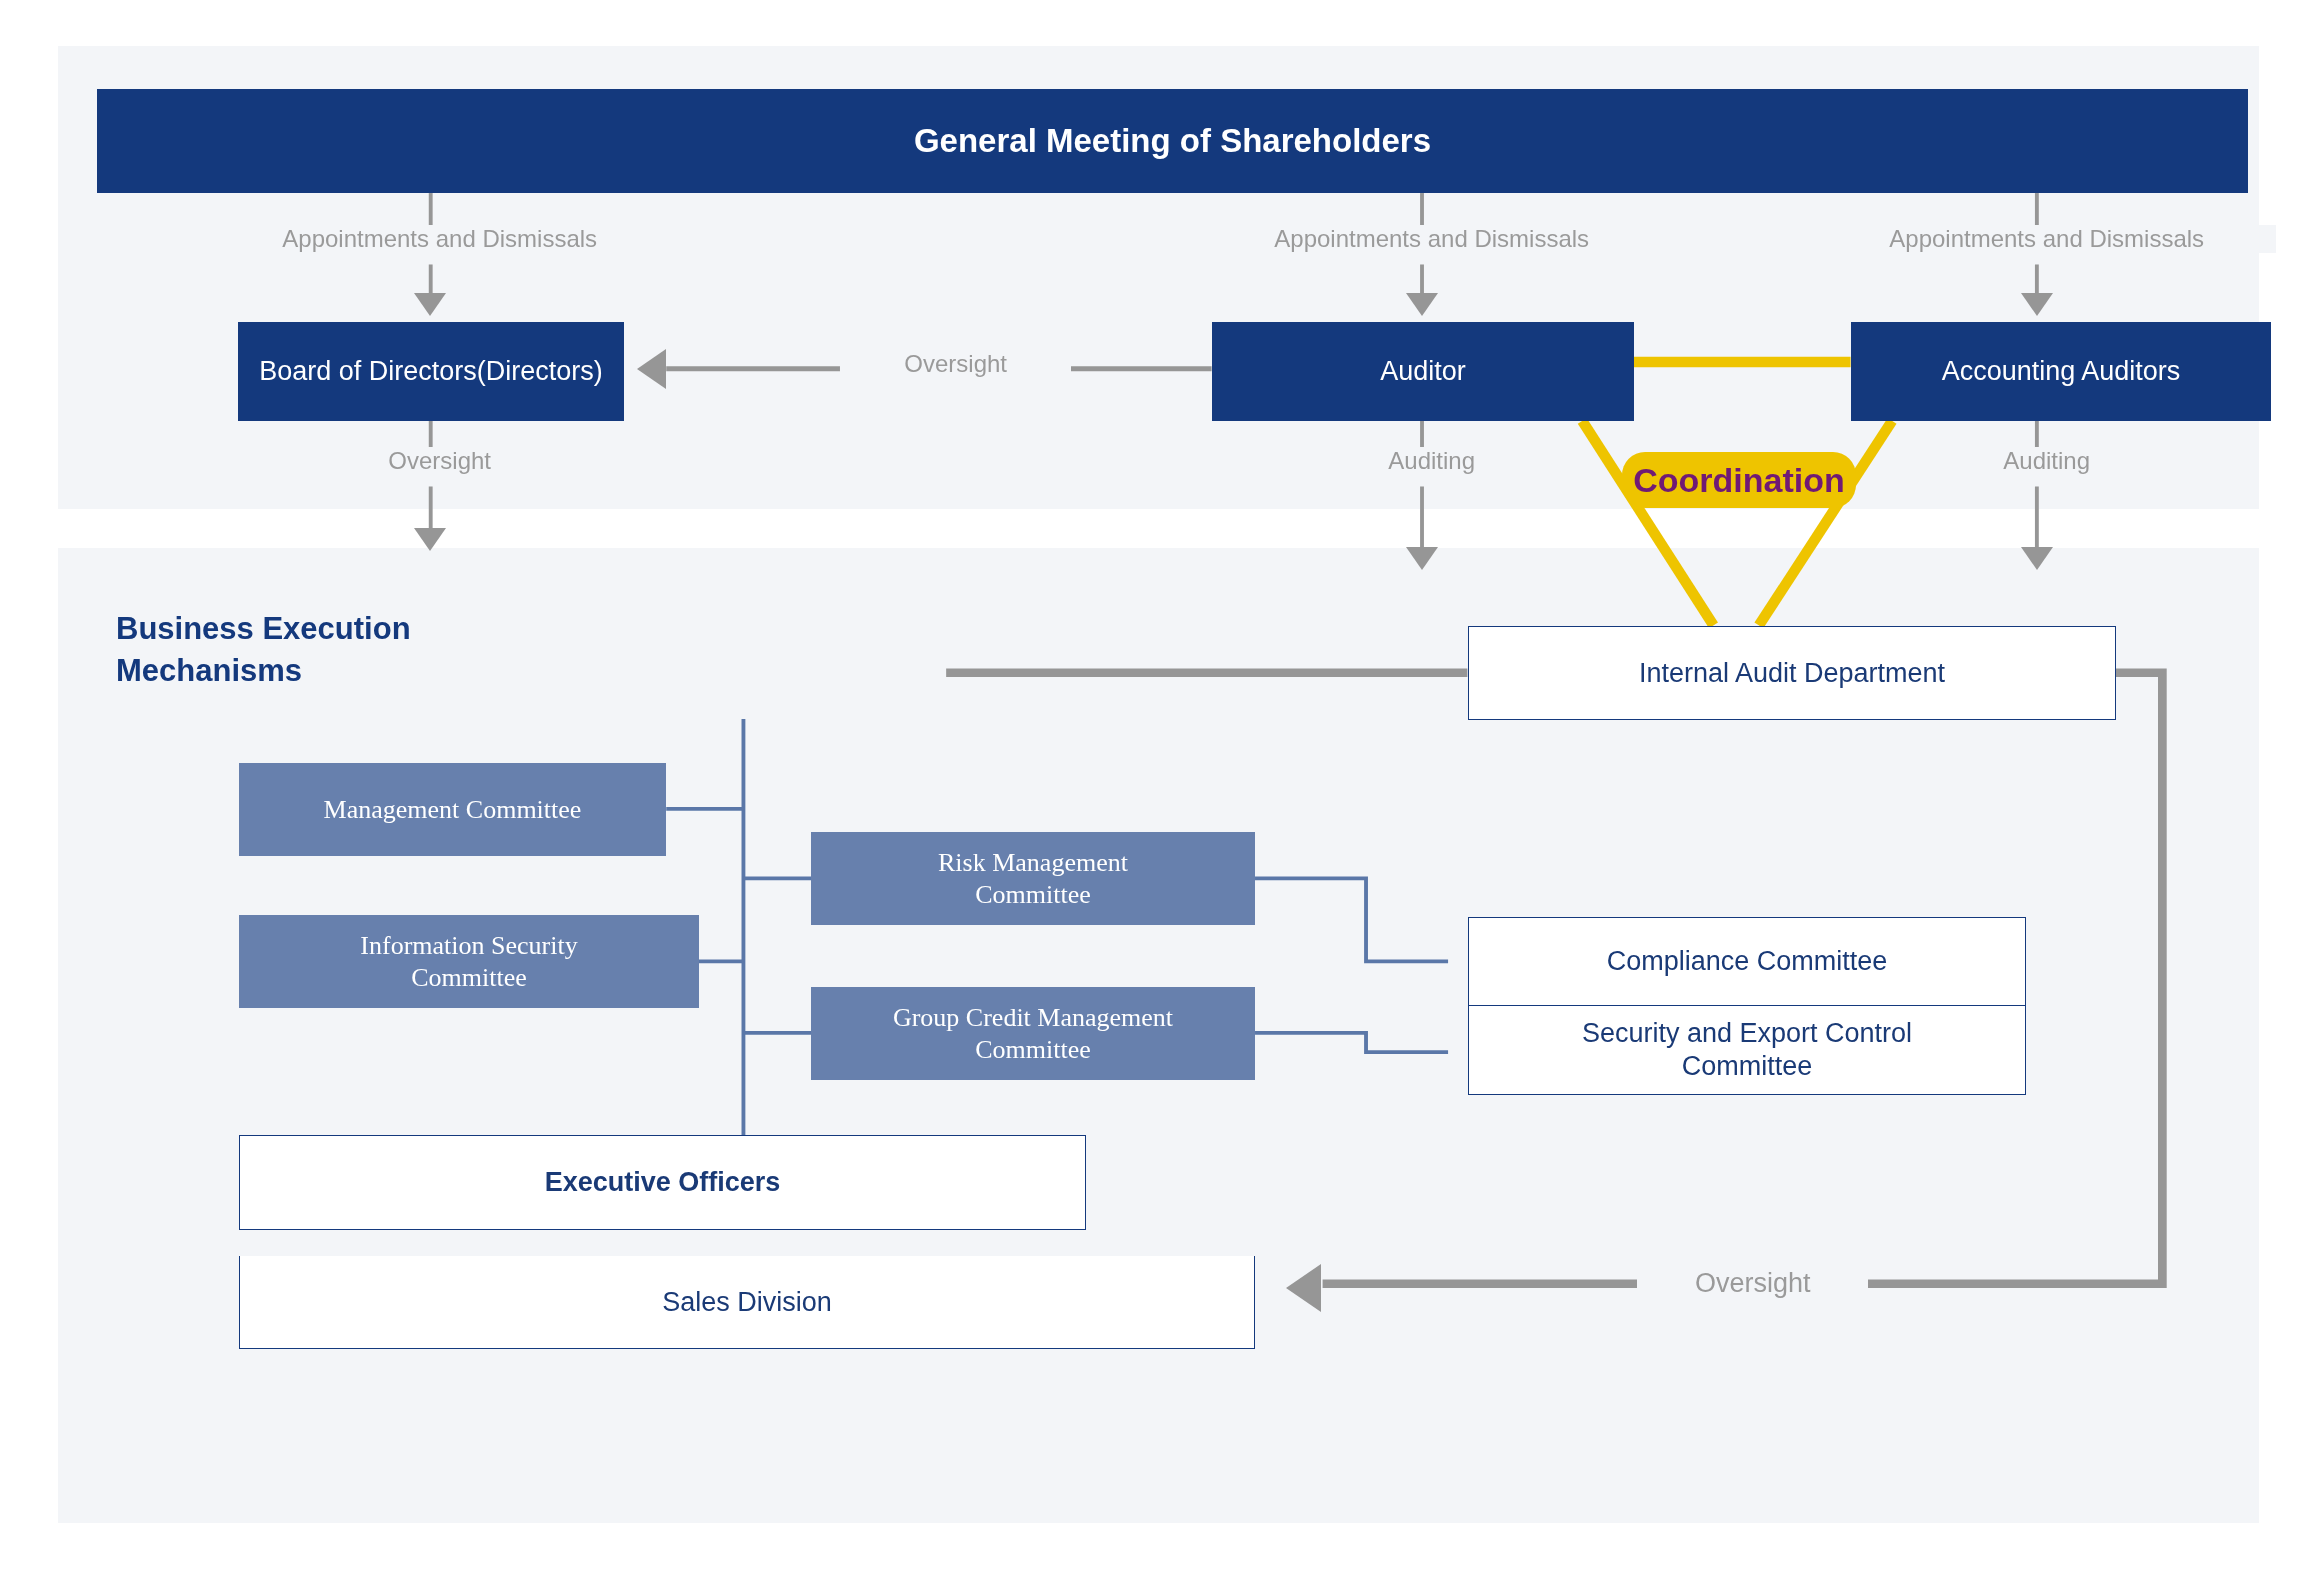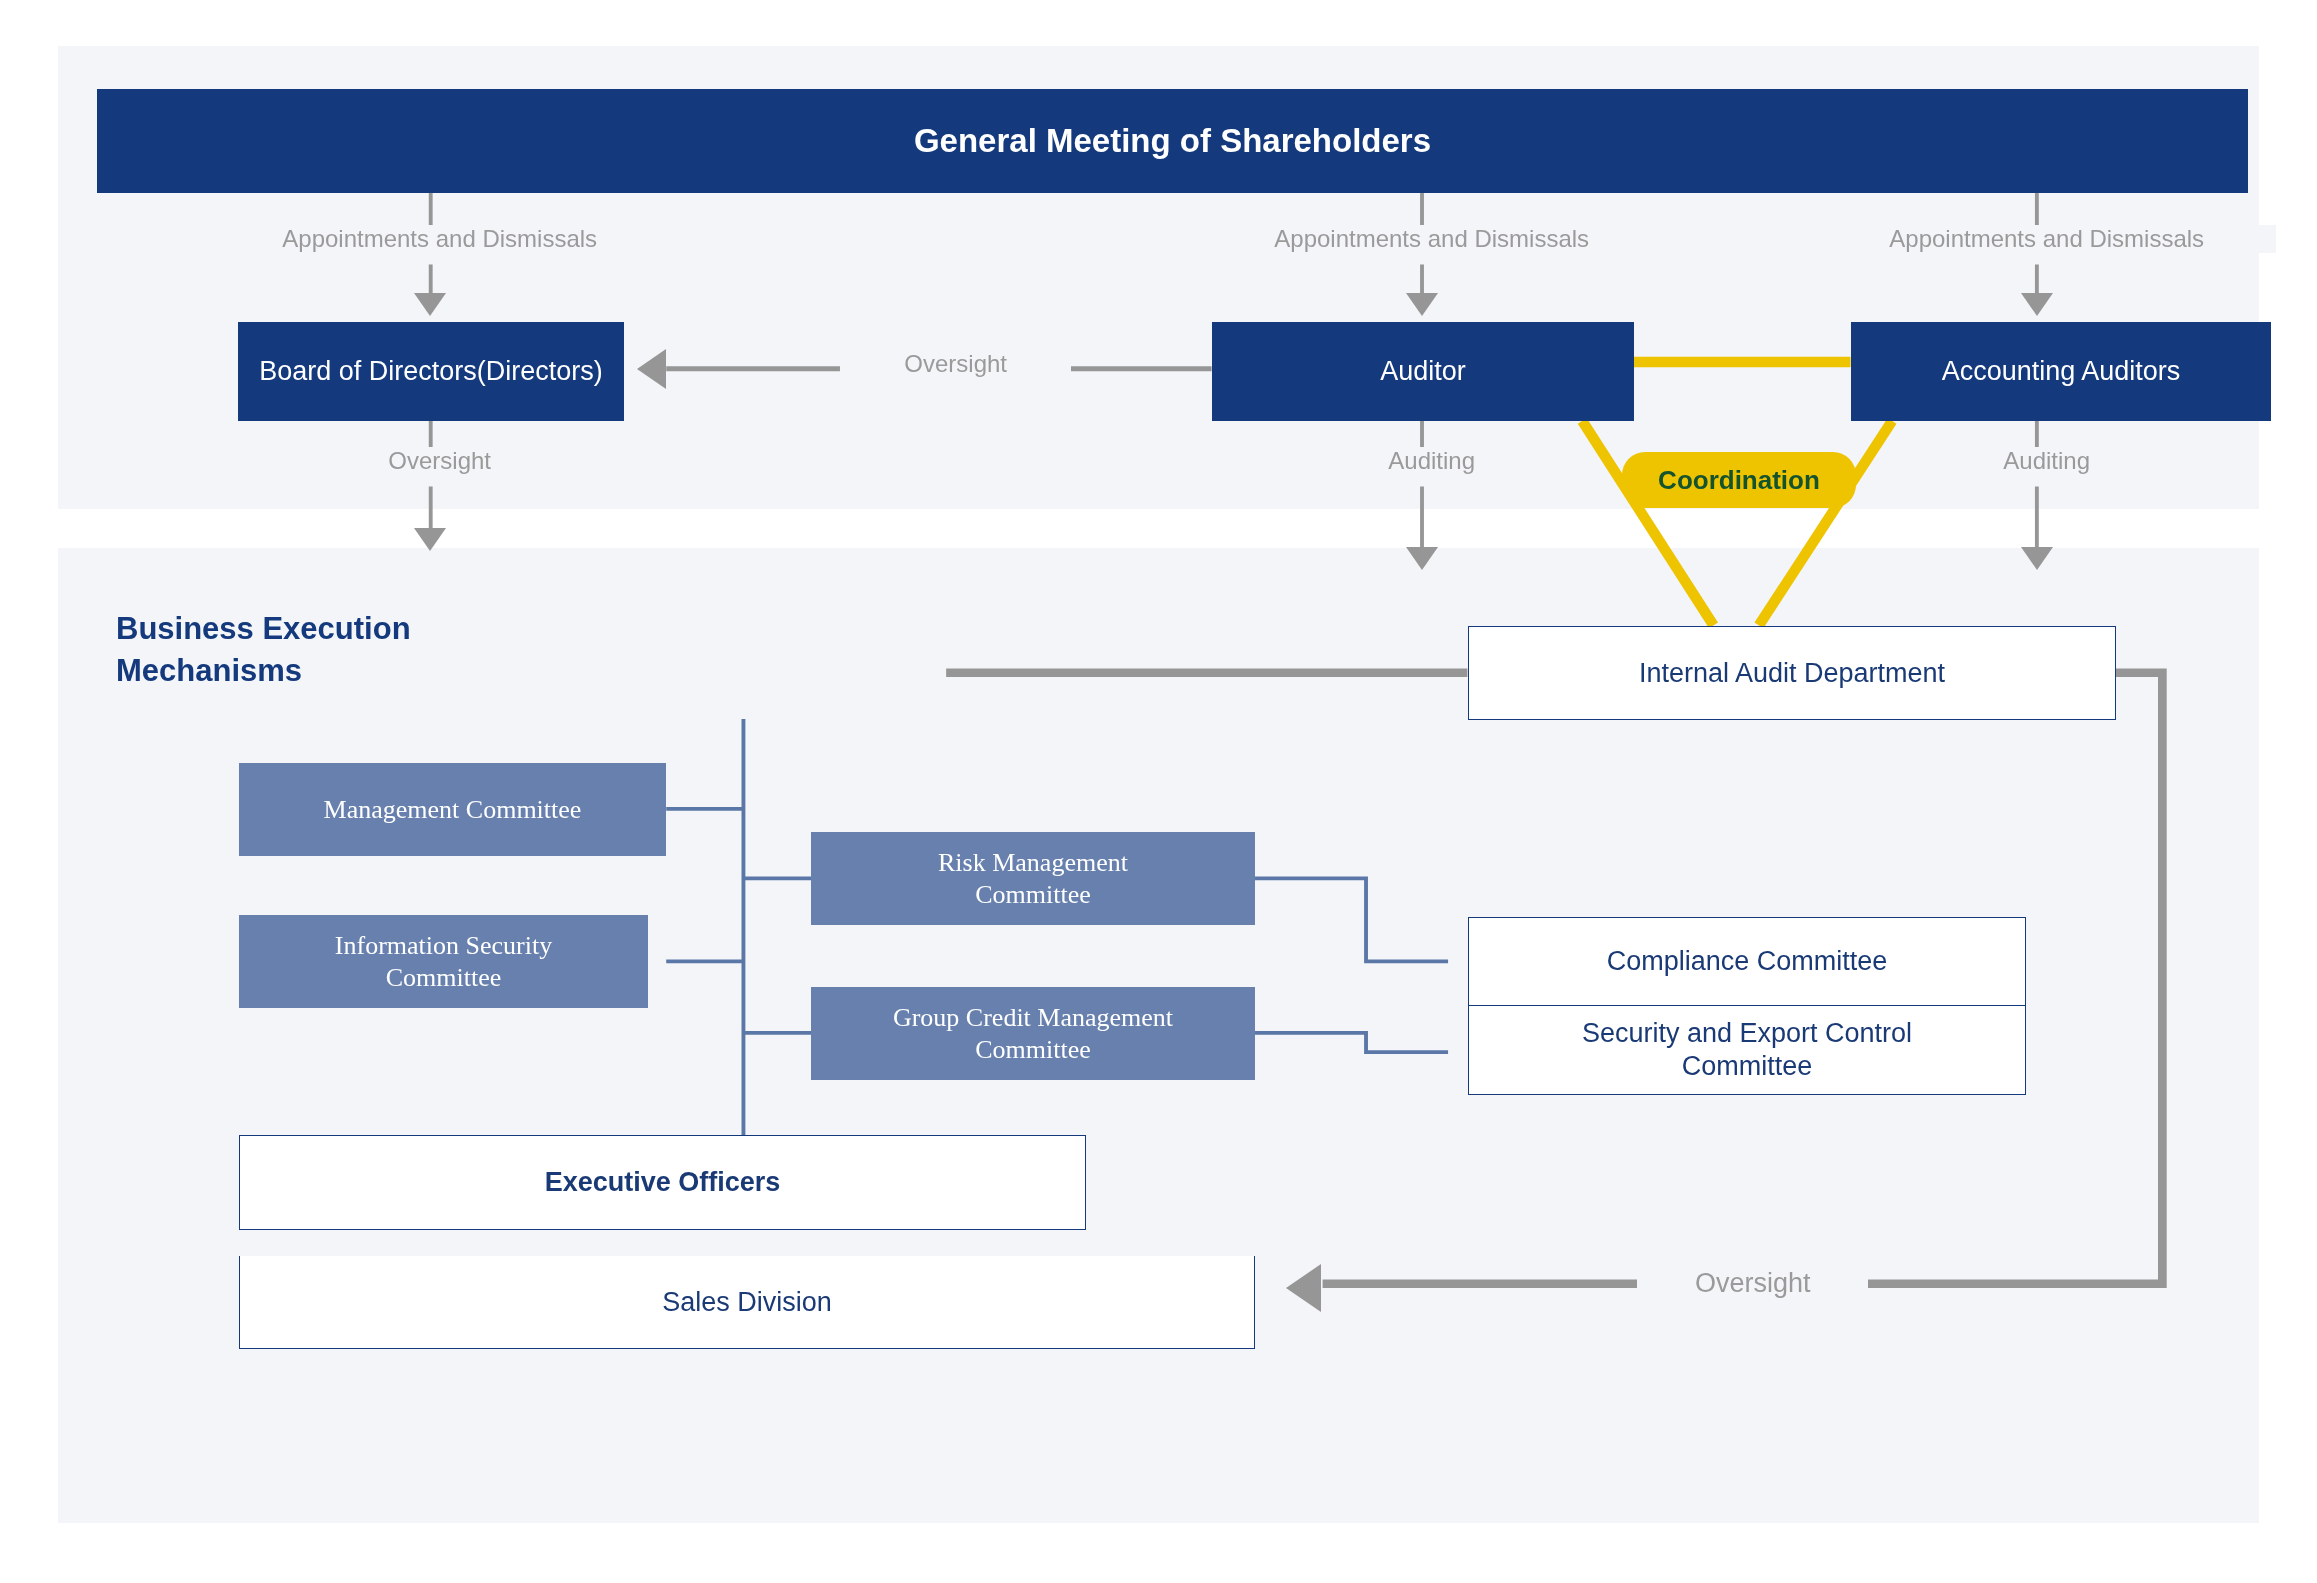--- a/index.html
+++ b/index.html
@@ -70,23 +70,23 @@
     font-size: 24px;
     white-space: nowrap;
     text-align: center;
     background: transparent;
   }
   .edge-label.onpanel { background: #f3f5f8; padding: 0 9.7px; }
 
   .pill {
     position: absolute;
     background: #eec400;
-    color: #14532d;
+    color: #701a75;
     font-weight: bold;
-    font-size: 26px;
+    font-size: 34px;
     border-radius: 23px;
     display: flex;
     align-items: center;
     justify-content: center;
     white-space: nowrap;
   }
 
   #section-title {
     position: absolute;
     left: 116px;
@@ -202,21 +202,21 @@
 
 
   <div class="box box-white fs28" style="left:1468px; top:626px; width:648px; height:94px;">
     <span>Internal Audit Department</span>
   </div>
 
   <div class="box box-mid fs27" style="left:239px; top:763px; width:427px; height:93px;">
     <span>Management Committee</span>
   </div>
 
-  <div class="box box-mid fs27" style="left:239px; top:915px; width:409px; height:93px; flex-direction:column;">
+  <div class="box box-mid fs27" style="left:239px; top:915px; width:460px; height:93px; flex-direction:column;">
     <span>Information Security</span>
     <span>Committee</span>
   </div>
 
   <div class="box box-mid fs27" style="left:811px; top:832px; width:444px; height:93px; flex-direction:column;">
     <span>Risk Management</span>
     <span>Committee</span>
   </div>
 
   <div class="box box-mid fs27" style="left:811px; top:987px; width:444px; height:93px; flex-direction:column;">

